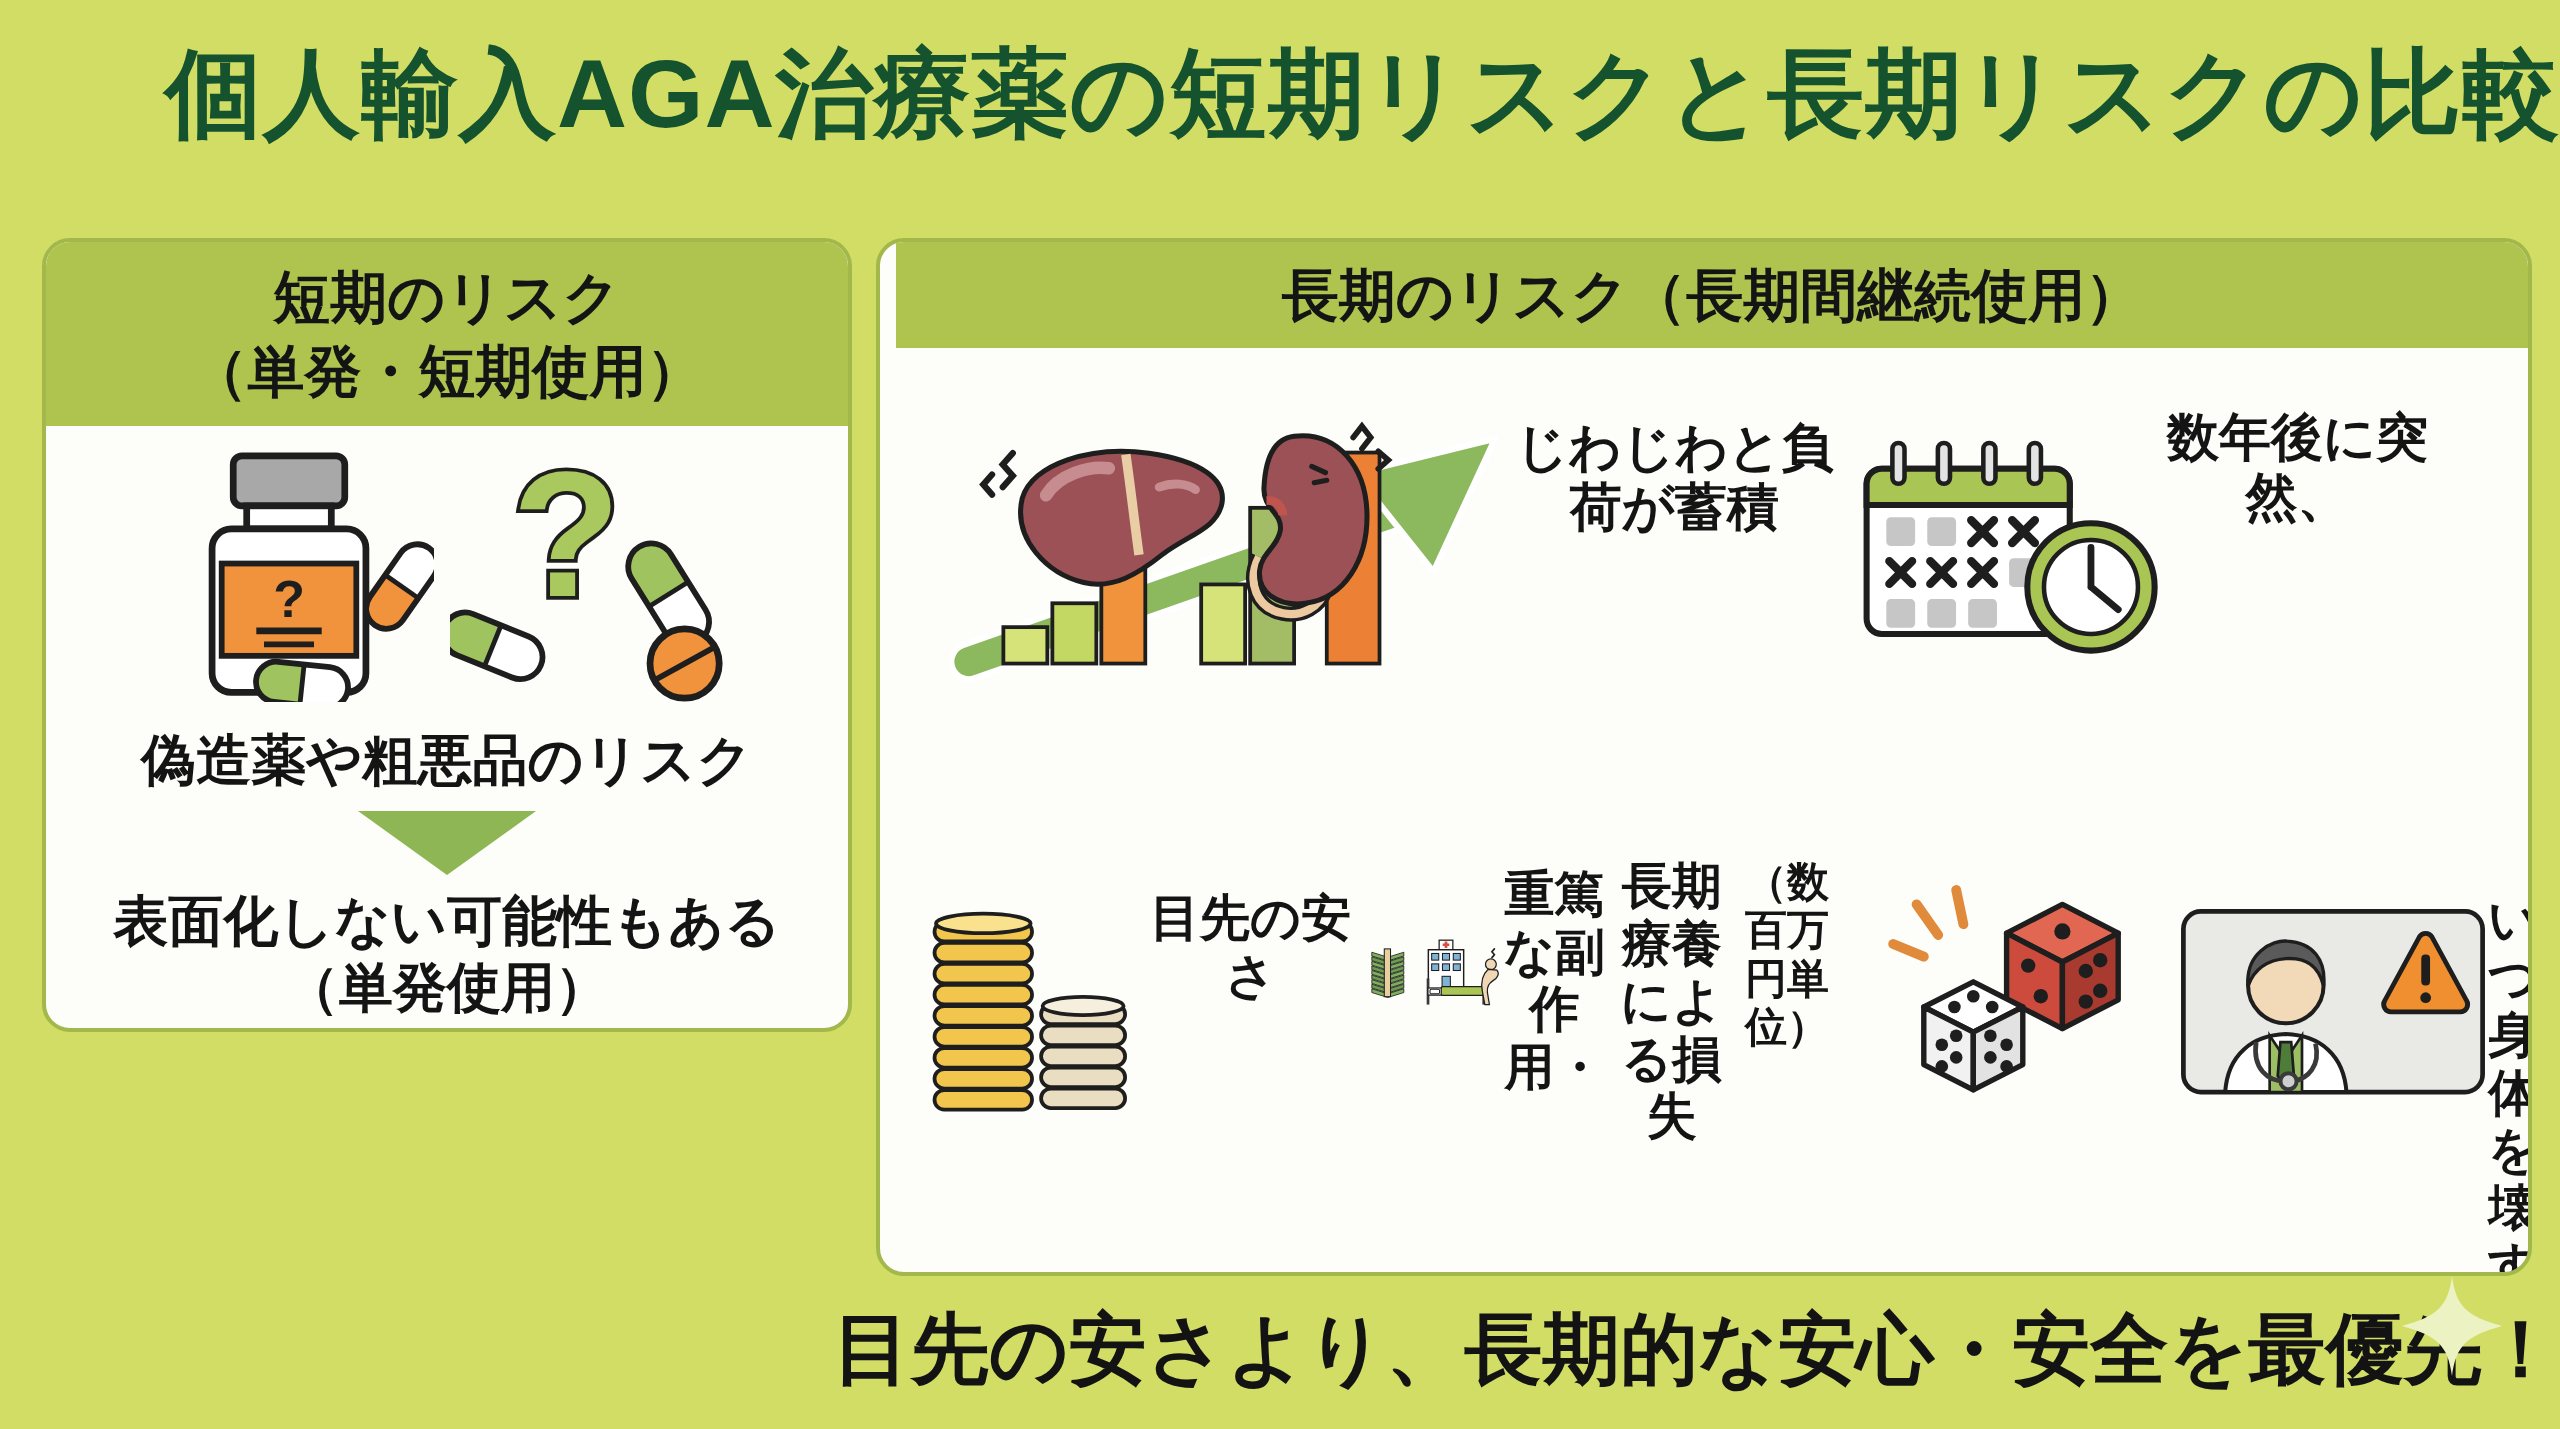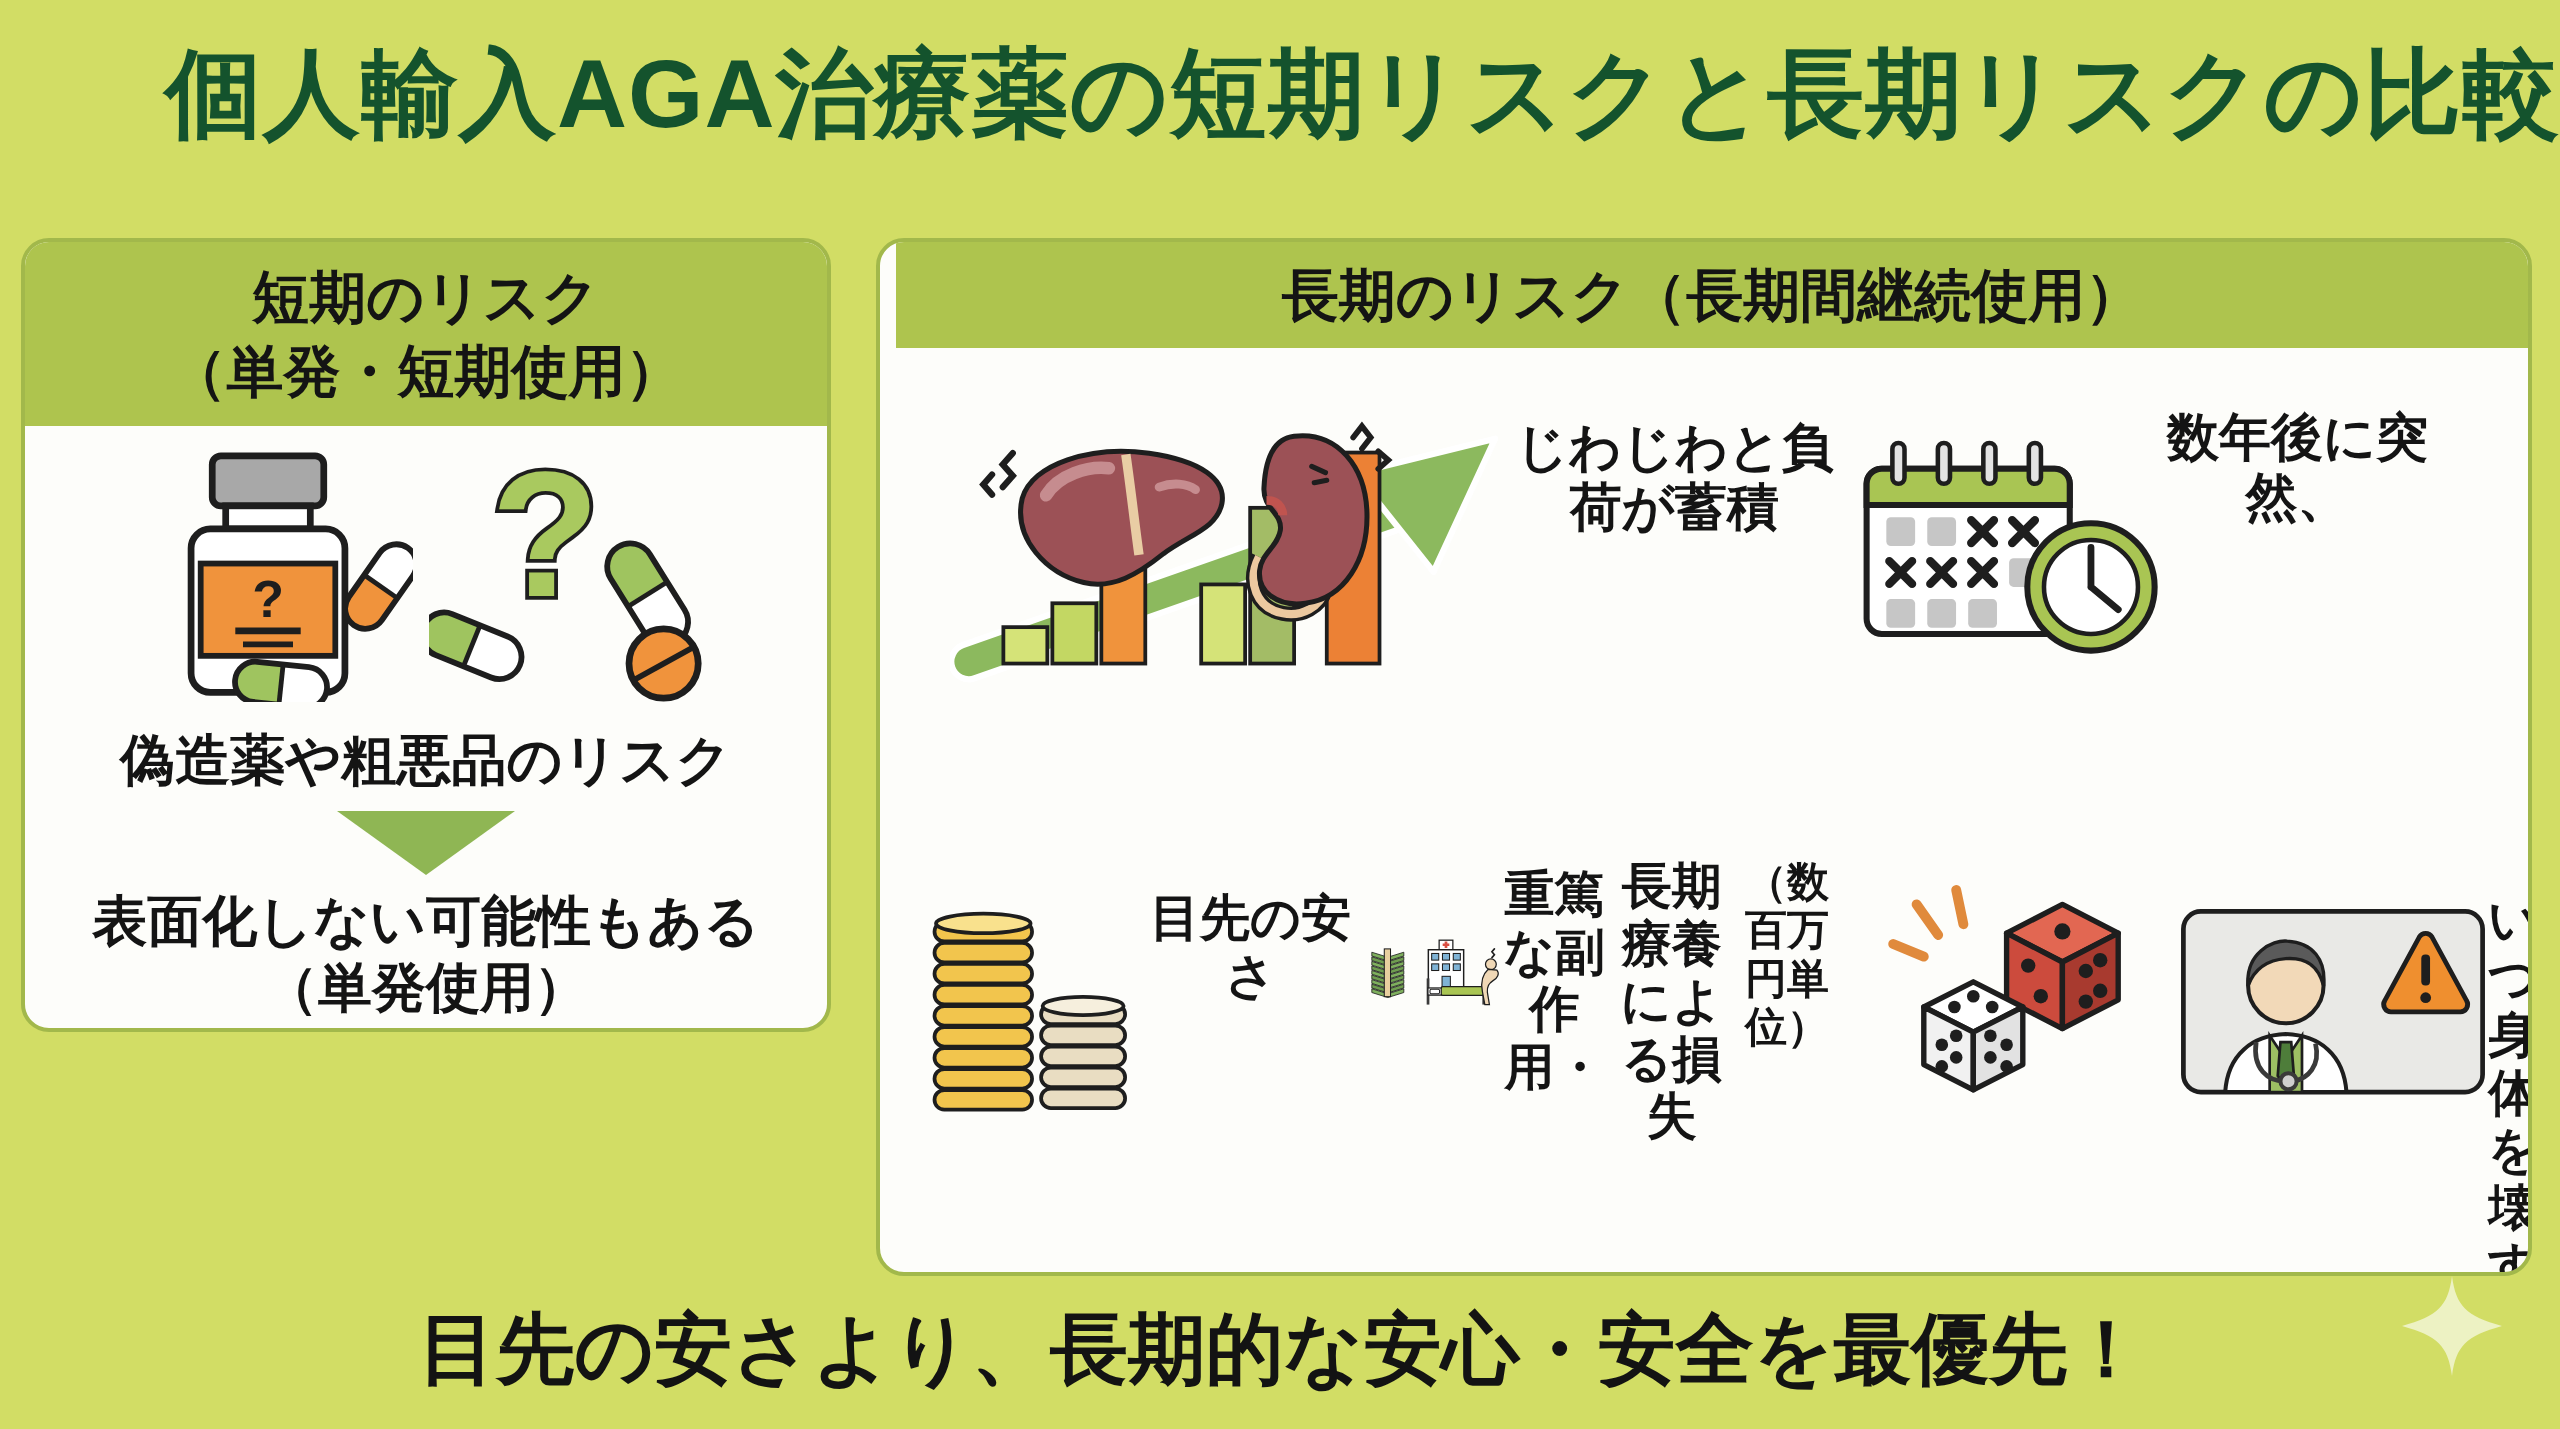--- a/index.html
+++ b/index.html
@@ -9,21 +9,21 @@
     font-family:"Liberation Sans","DejaVu Sans",sans-serif;
   }
   .title{
     position:absolute; left:0; right:0; top:30px; text-align:right;
     font-size:97px; font-weight:900; letter-spacing:1px; color:#14532d;padding-left:32px;
   }
   .panel{
     position:absolute; background:#fdfdfa; border:4px solid #a2b84b;
     border-radius:28px; overflow:hidden; box-sizing:border-box;
   }
-  .panel-left{ left:21px; top:238px; width:810px; height:794px; }
+  .panel-left{ left:42px; top:238px; width:810px; height:794px; }
   .panel-right{ left:876px; top:238px; width:1656px; height:1038px;padding-left:16px; }
   .panel-header{
     background:#aec44e; display:flex; flex-direction:column;
     justify-content:center; align-items:center;
     font-weight:900; font-size:57px; line-height:1.3; color:#141414;
   }
   .panel-left .panel-header{ height:184px; }
   .panel-right .panel-header{ height:106px; }
   .panel-body{ position:relative; }
   .left-body{ display:flex; flex-direction:column; align-items:center; height:610px; }
@@ -35,21 +35,21 @@
   .grp-organ{ left:54px; top:40px; width:890px; }
   .grp-calendar{ left:960px; top:48px; width:580px; }
   .grp-coins{ left:16px; top:530px; width:440px;gap:12px; }
   .grp-money{ left:470px; top:510px; width:470px; }
   .grp-dice{ left:990px; top:530px; width:600px; }
   .dice-row{ display:flex; align-items:flex-end; gap:22px; }
   .mt8{margin-top:8px}.mt12{margin-top:12px}.mt14{margin-top:14px}
   .mt18{margin-top:24px}.mt30{margin-top:30px}
   .arrow-down{ margin-top:12px; }
   .footer{
-    position:absolute; left:4px; right:0; top:1298px; text-align:center;
+    position:absolute; left:4px; right:0; top:1298px; text-align:right;
     font-size:78px; font-weight:900; color:#131313;
   }
   .sparkle{ position:absolute; left:2402px; top:1276px; }
 </style>
 </head>
 <body>
 
 <div class="canvas">
 
   <div class="title">個人輸入AGA治療薬の短期リスクと長期リスクの比較</div>

